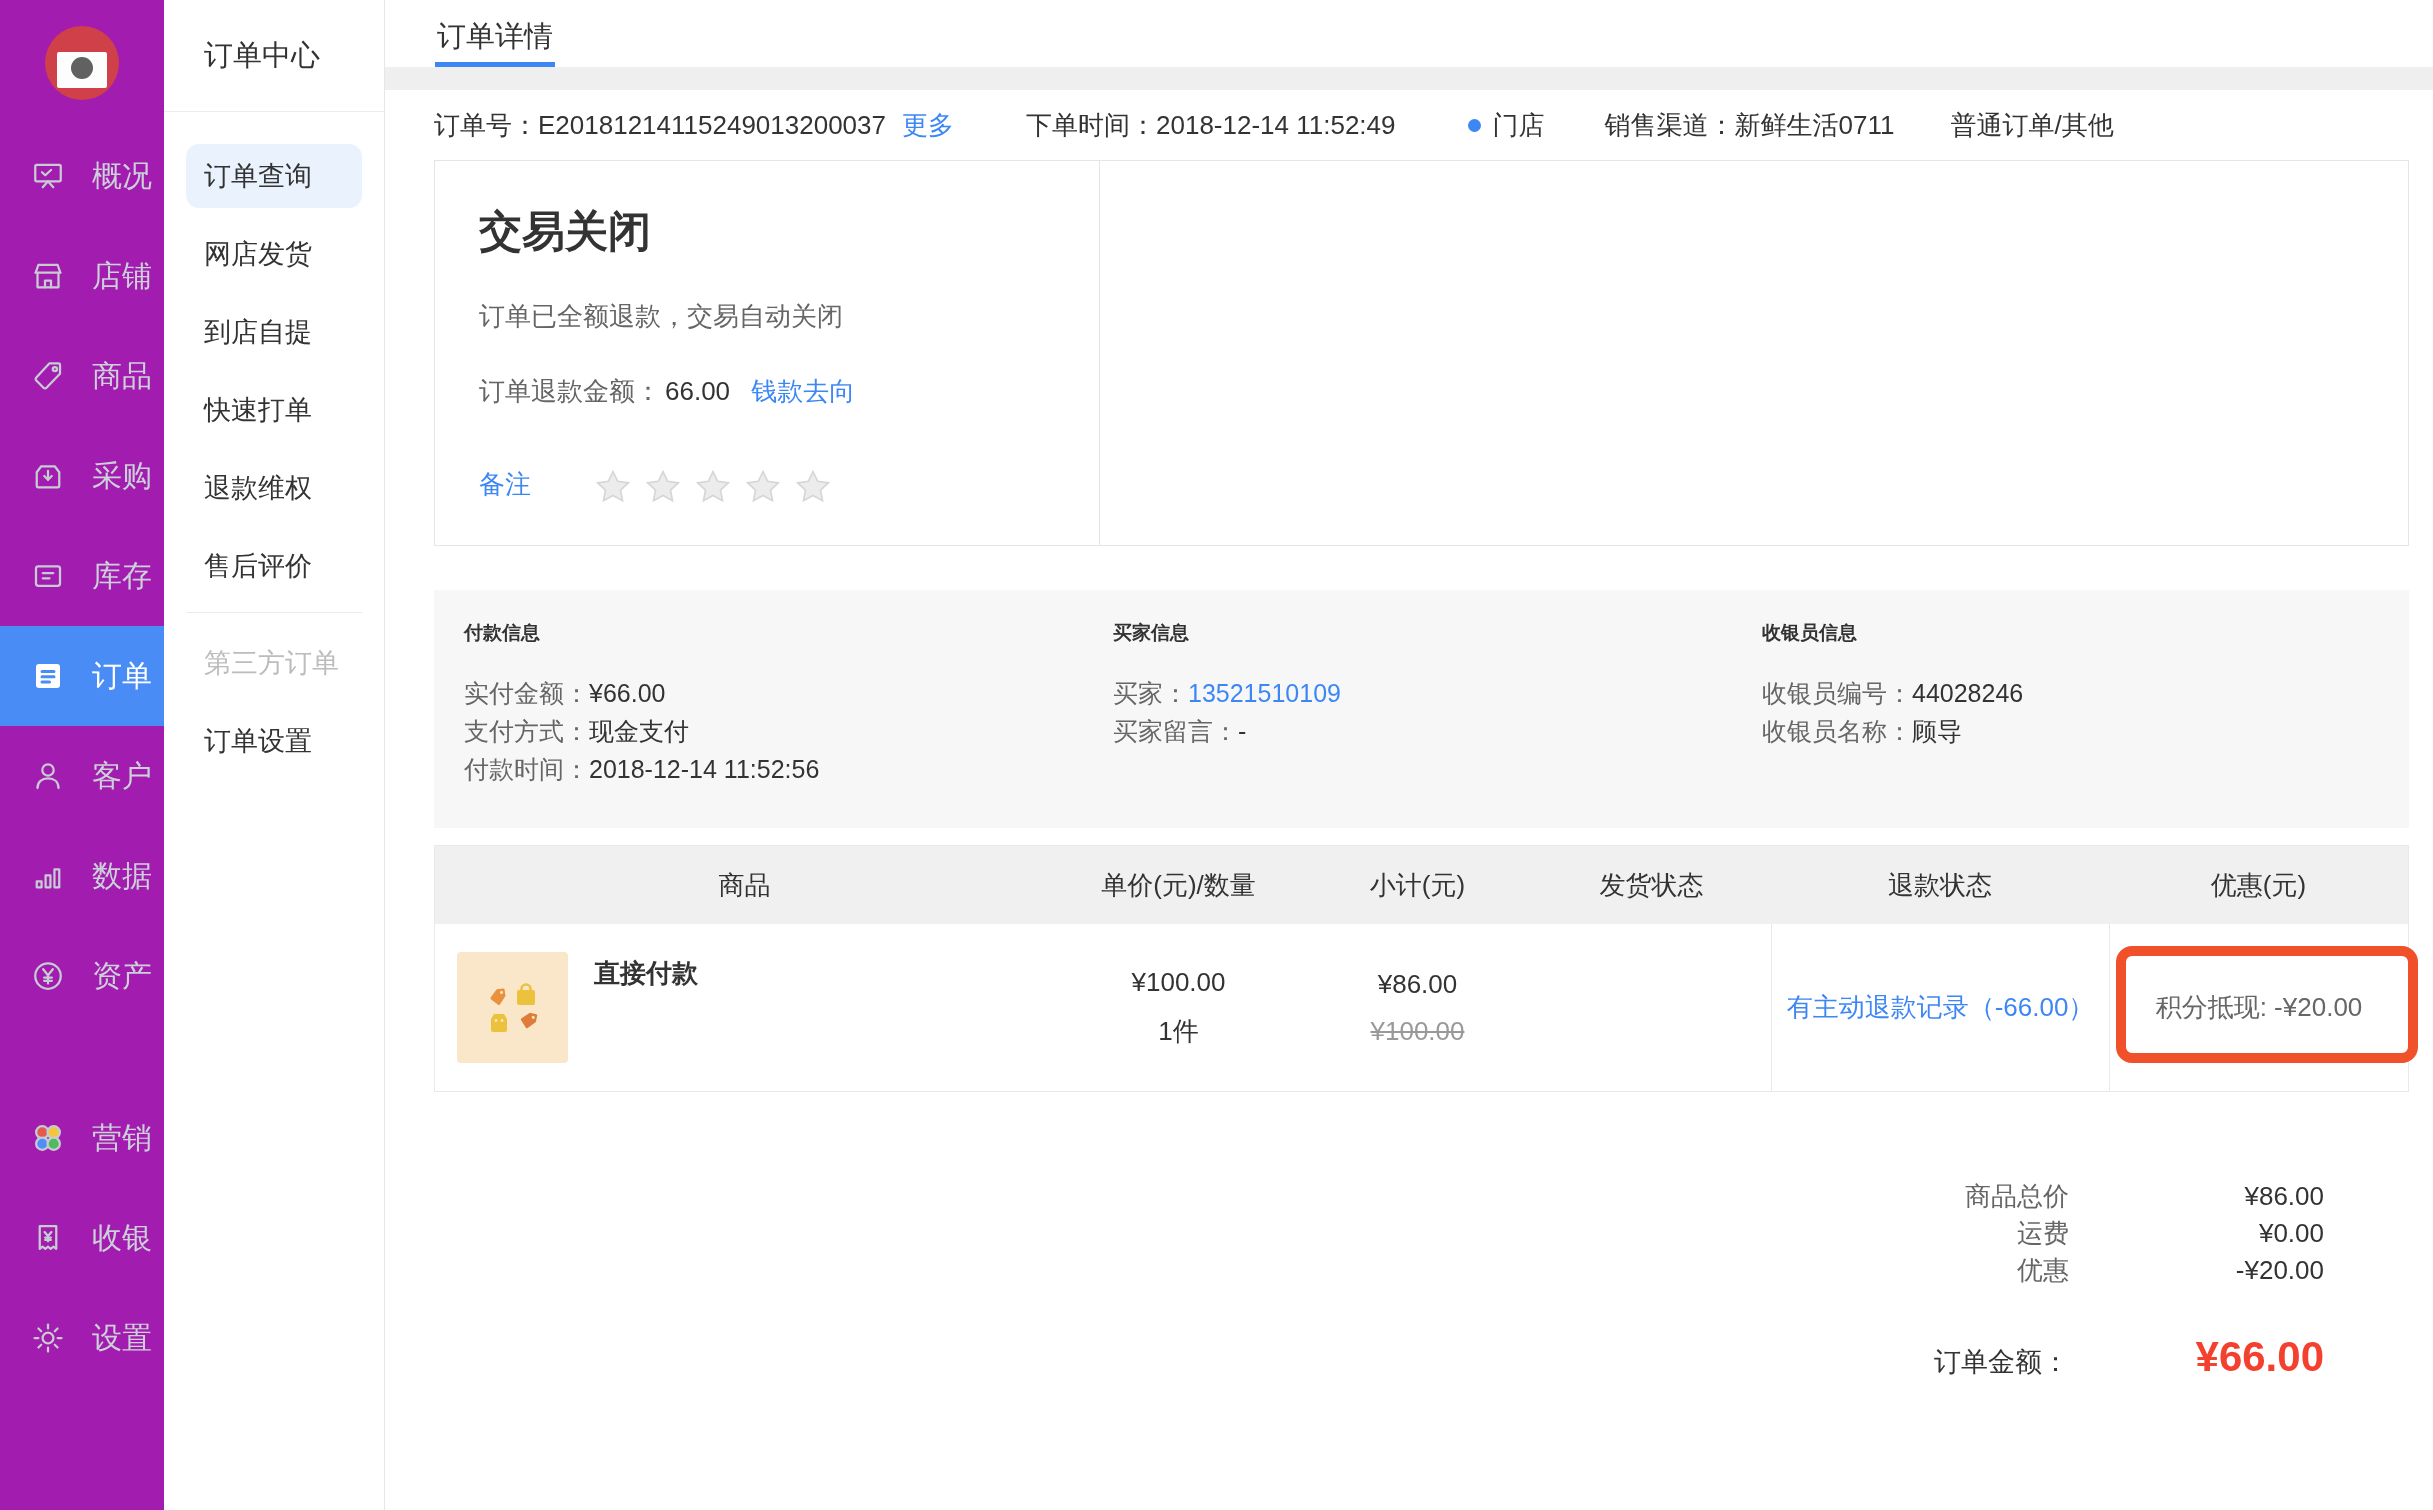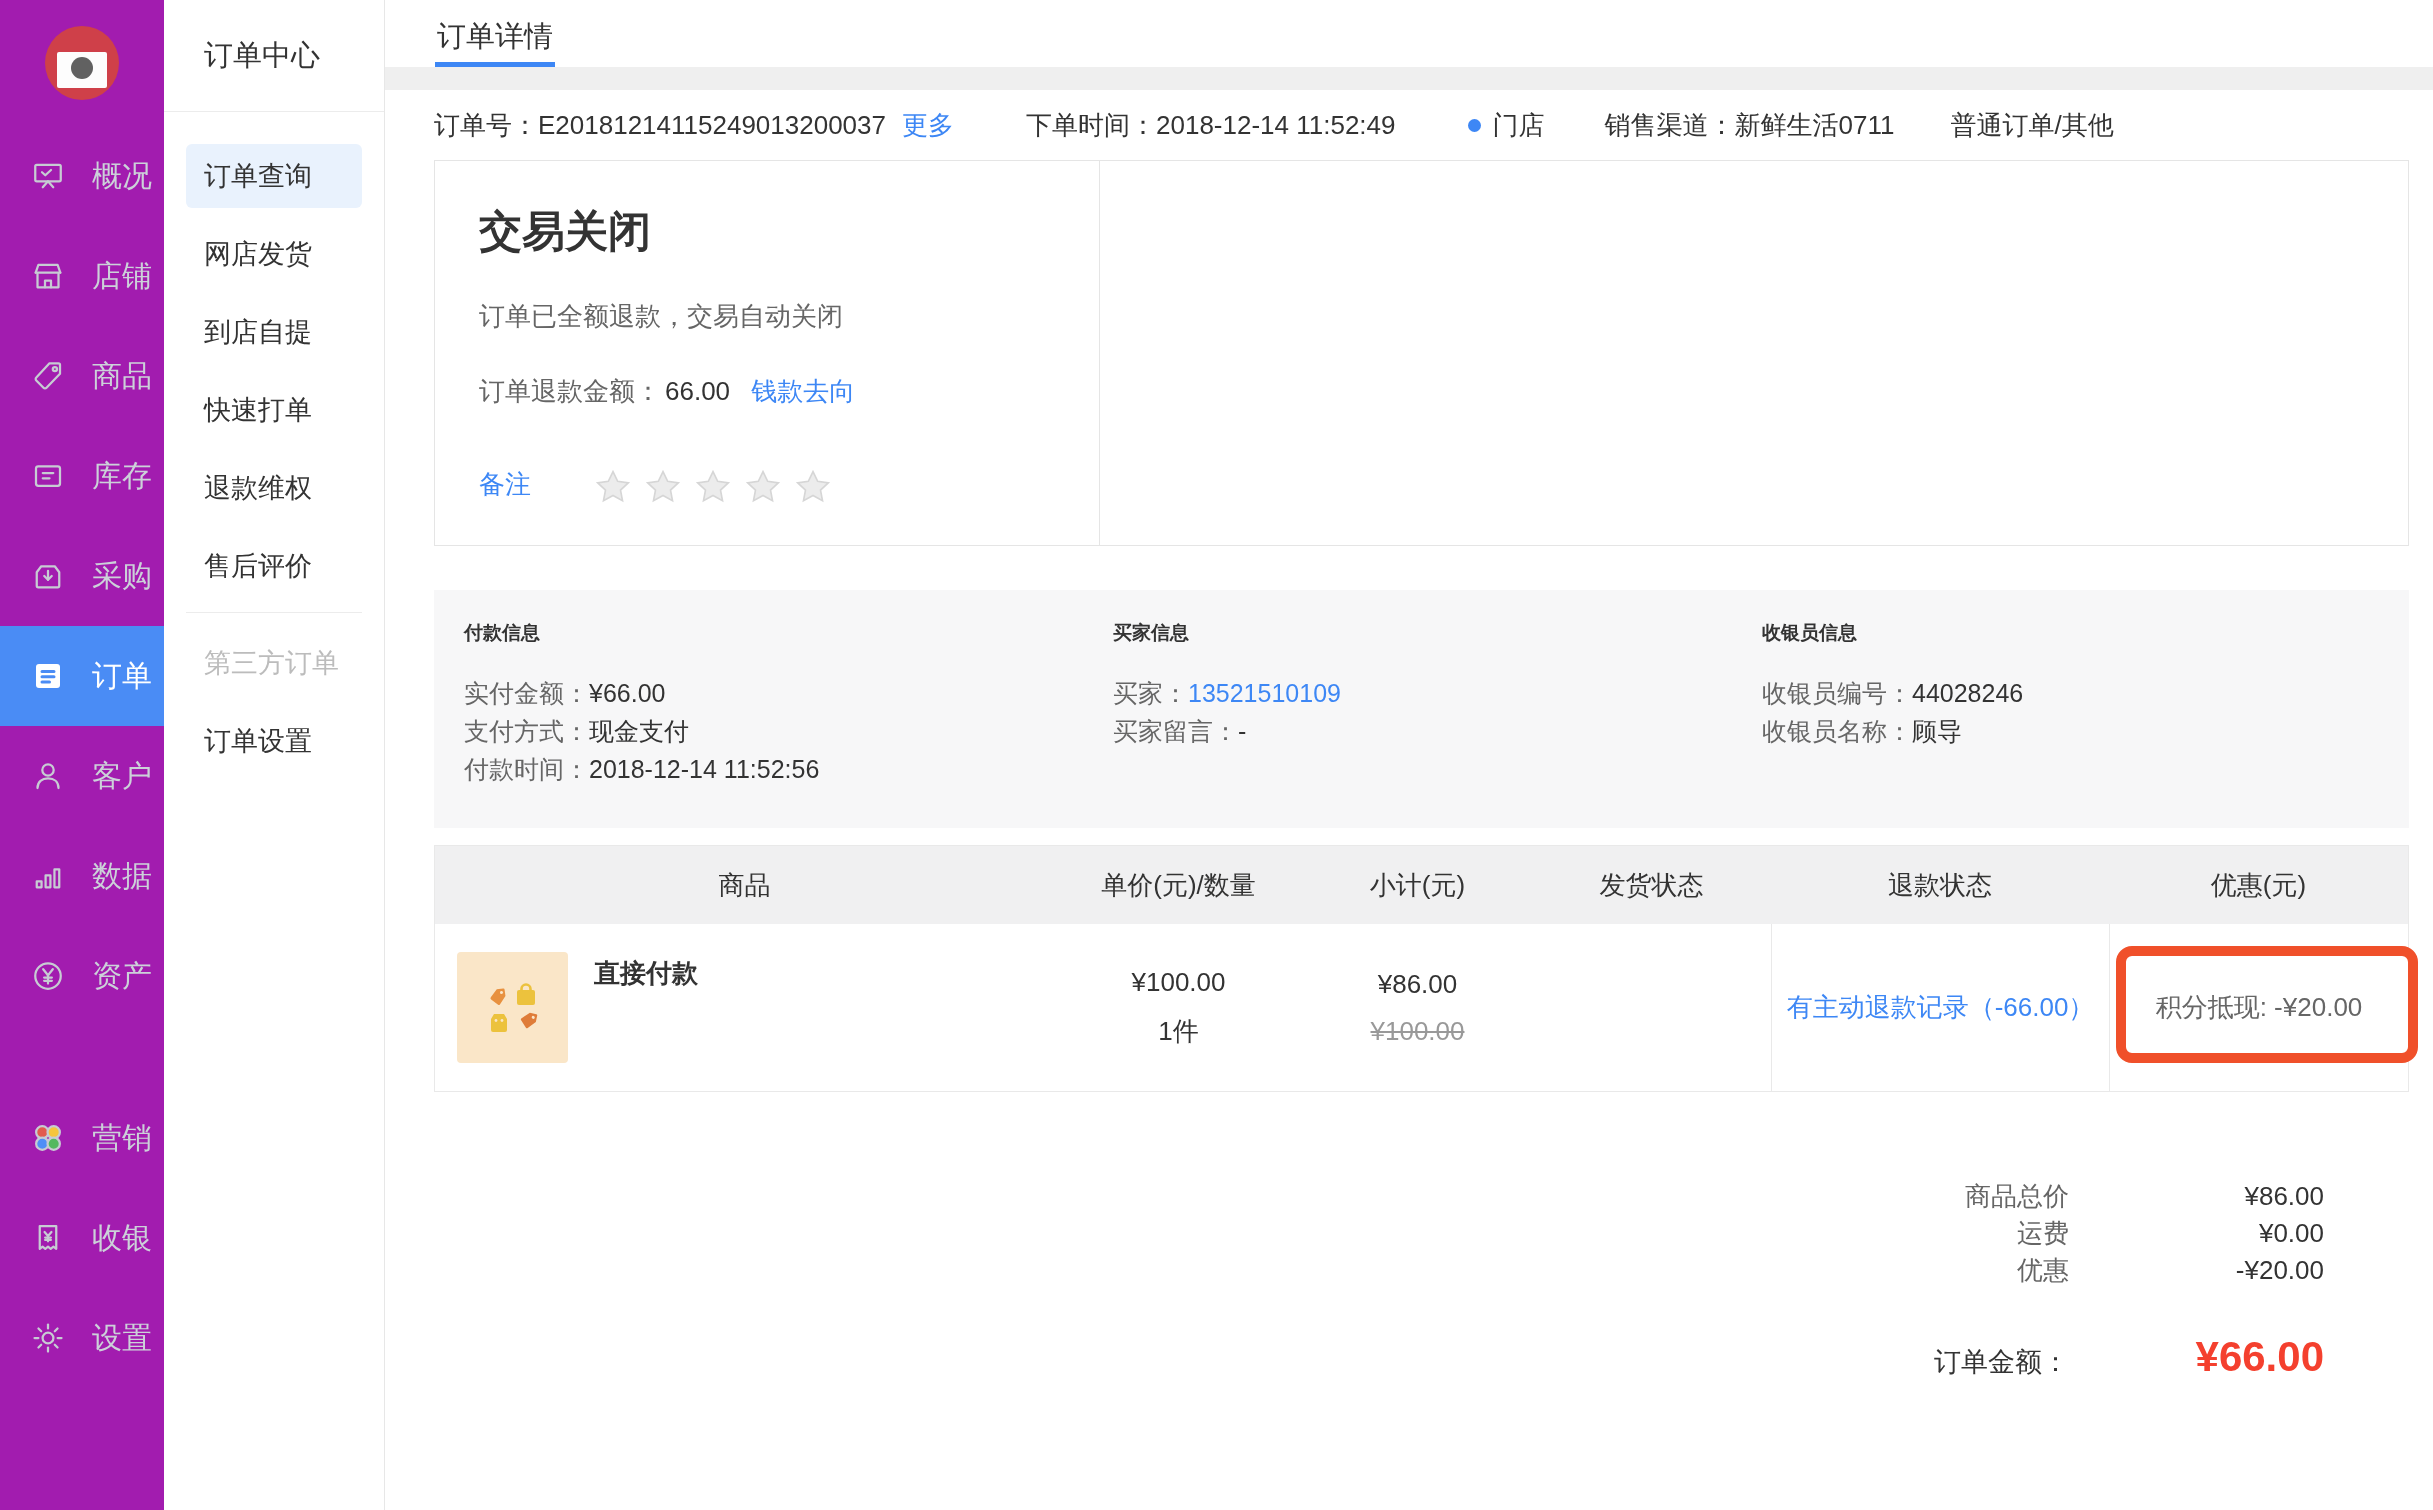--- a/index.html
+++ b/index.html
@@ -20,21 +20,21 @@
   .nav-item { height: 100px; display: flex; align-items: center; padding-left: 30px; font-size: 30px; cursor: pointer; }
   .nav-item .nicon { width: 36px; height: 36px; margin-right: 26px; display:flex; align-items:center; justify-content:center; }
   .nav-item svg { width: 36px; height: 36px; stroke: #c7ccd3; fill: none; stroke-width: 1.5; stroke-linecap: round; stroke-linejoin: round; }
   .nav-item.active { background: #4a8cf5; color: #fff; }
   .nav-spacer { height: 62px; }
 
   
   .submenu { width: 221px; min-width:221px; background: #fff; border-right: 1px solid #e7e7e7; }
   .submenu-title { height: 112px; display:flex; align-items:center; padding-left: 40px; font-size: 29px; color: #333; border-bottom: 1px solid #ececec; }
   .submenu-list { padding-top: 32px; }
-  .submenu-item { height: 64px; margin: 0 22px 14px; padding-left: 18px; display: flex; align-items: center; font-size: 27px; color: #333; border-radius: 6px; cursor: pointer; }
+  .submenu-item { height: 64px; margin: 0 22px 14px; padding-left: 18px; display: flex; align-items: center; font-size: 27px; color: #333; border-radius: 13px; cursor: pointer; }
   .submenu-item.active { background: #e9f2fd; }
   .submenu-item.disabled { color: #bcbcbc; }
   .submenu-divider { margin: 12px 22px 18px; border-top: 1px solid #ececec; }
 
   
   .main { flex: 1; background: #fff; min-width: 0; }
   .tabbar { height: 67px; background: #fff; }
   .tab { display: inline-block; margin-left: 52px; padding-top: 17px; height: 67px; position: relative; font-size: 29px; color: #333; cursor: pointer; }
   .tab:after { content:""; position:absolute; left:-2px; right:-2px; bottom:0; height:5px; background:#3d87f5; }
   .graystrip { height: 23px; background: #efefef; }
@@ -138,37 +138,37 @@
               <path d="M13 3.5 h6 a1 1 0 0 1 1 1 v6 L11 19.8 a1.4 1.4 0 0 1 -2 0 L4.2 15 a1.4 1.4 0 0 1 0 -2 z"></path>
               <circle cx="16.6" cy="7.4" r="1.4"></circle>
             </svg>
         </span>
         <span>商品</span>
       </div>
 
       <div class="nav-item">
         <span class="nicon">
           <svg viewBox="0 0 24 24">
+              <path d="M4.5 9.5 l3-4 h9 l3 4 v9 a1 1 0 0 1 -1 1 h-13 a1 1 0 0 1 -1 -1 z"></path>
+              <path d="M12 8.5 v6"></path>
+              <path d="M9.5 12 L12 14.5 L14.5 12"></path>
+            </svg>
+        </span>
+        <span>采购</span>
+      </div>
+
+      <div class="nav-item">
+        <span class="nicon">
+          <svg viewBox="0 0 24 24">
               <rect x="4" y="5.5" width="16" height="13" rx="1.5"></rect>
               <path d="M8.5 10 h7"></path>
               <path d="M8.5 13.5 h4.5"></path>
             </svg>
         </span>
         <span>库存</span>
-      </div>
-
-      <div class="nav-item">
-        <span class="nicon">
-          <svg viewBox="0 0 24 24">
-              <path d="M4.5 9.5 l3-4 h9 l3 4 v9 a1 1 0 0 1 -1 1 h-13 a1 1 0 0 1 -1 -1 z"></path>
-              <path d="M12 8.5 v6"></path>
-              <path d="M9.5 12 L12 14.5 L14.5 12"></path>
-            </svg>
-        </span>
-        <span>采购</span>
       </div>
 
       <div class="nav-item active">
         <span class="nicon">
           <svg viewBox="0 0 24 24">
               <rect x="4" y="4" width="16" height="16" rx="2" fill="#ffffff" stroke="none"></rect>
               <path d="M8 9 h8 M8 12.5 h8 M8 16 h5" stroke="#4a8cf5" stroke-width="2"></path>
             </svg>
         </span>
         <span>订单</span>

